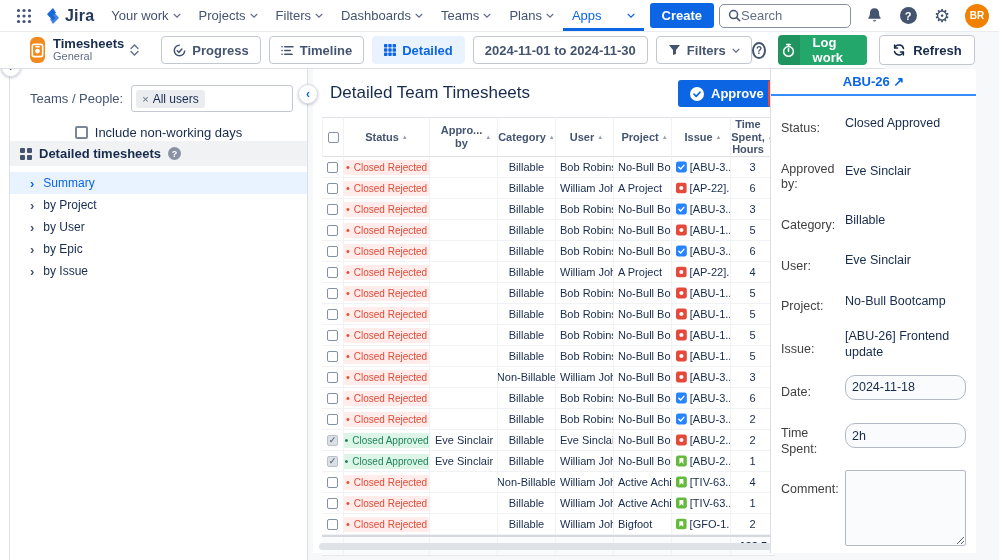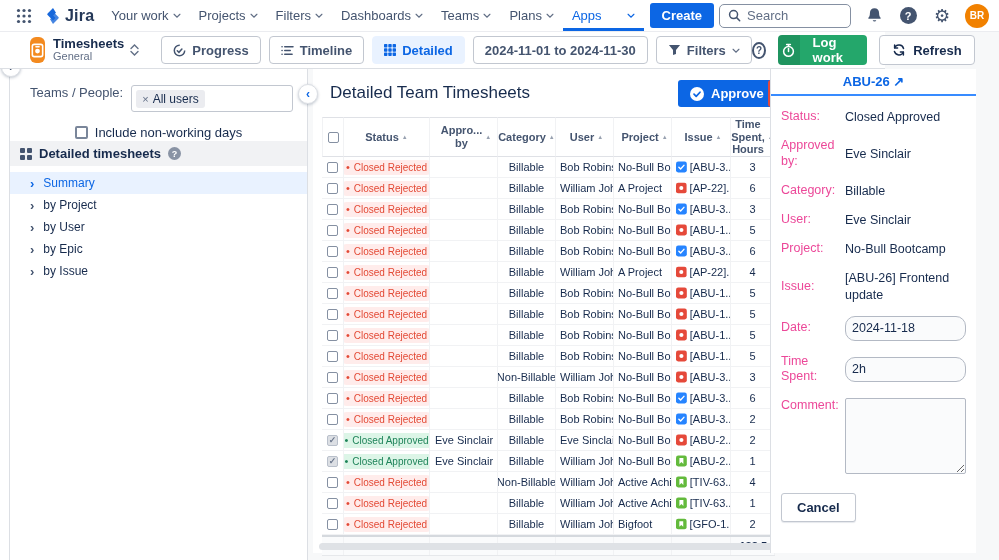--- a/index.html
+++ b/index.html
@@ -13,21 +13,21 @@
   .logo { display:flex; align-items:center; gap:3px; padding:0 8px 0 2px; }
   .logo-text { font-size:16px; font-weight:700; color:#253858; letter-spacing:.2px; }
   .tn-menu { display:flex; align-items:stretch; }
   .tn-item { display:flex; align-items:center; gap:4px; padding:0 9px; font-size:13px; font-weight:500;
     color:#44546F; border-bottom:3px solid transparent; border-top:3px solid transparent; cursor:pointer; }
   .tn-item.active { color:#0C66E4; border-bottom-color:#0C66E4;gap:25px; }
   .tn-item.active svg path { stroke:#0C66E4; }
   .create-btn { align-self:center; margin-left:6px; background:#0C66E4; color:#fff; font-size:13px; font-weight:600;
     border:none; border-radius:3px; padding:5px 12px; cursor:pointer; }
   .tn-right { margin-left:auto; display:flex; align-items:center; gap:12px; }
-  .searchbox { display:flex; align-items:center; gap:6px; width:132px; height:24px; border:1px solid #8590A2;
+  .searchbox { display:flex; align-items:center; width:132px; height:24px; border:1px solid #8590A2;
     border-radius:5px; padding:0 8px; background:#fff; }
   .searchbox input { border:none; outline:none; width:90px; font-size:13px; color:#172B4D; background:transparent; }
   .searchbox input::placeholder { color:#626F86; }
   .tn-icon { display:flex; align-items:center; justify-content:center; width:22px; height:22px; cursor:pointer; }
   .help-circle { width:17px; height:17px; border-radius:50%; background:#44546F; color:#fff; font-size:11px;
     font-weight:700; display:flex; align-items:center; justify-content:center; }
   .gear { font-size:18px; color:#44546F; line-height:1; }
   .avatar { width:24px; height:24px; border-radius:50%; background:#F18100; color:#fff; font-size:10px;
     font-weight:700; display:flex; align-items:center; justify-content:center; cursor:pointer; }
 
@@ -60,21 +60,21 @@
   .rail-expand { position:absolute; left:1px; top:57px; width:20px; height:20px; border-radius:50%; background:#fff;
     border:1px solid #DCDFE4; box-shadow:0 1px 3px rgba(9,30,66,.25); color:#44546F; font-size:11px; font-weight:700;
     display:flex; align-items:center; justify-content:center; cursor:pointer; z-index:7; }
 
   
   .sidebar { position:absolute; left:10px; top:69px; width:298px; height:491px; background:#fff;
     border-right:1px solid #DCDFE4; z-index:4; }
   .sb-collapse { position:absolute; left:298px; top:84px; width:20px; height:20px; border-radius:50%; background:#fff;
     border:1px solid #DCDFE4; box-shadow:0 1px 3px rgba(9,30,66,.25); color:#0C66E4; font-size:12px; font-weight:700;
     display:flex; align-items:center; justify-content:center; cursor:pointer; z-index:6; }
-  .teams-row { display:flex; gap:8px; padding:16px 14px 0 20px; }
+  .teams-row { display:flex; align-items:center; gap:8px; padding:16px 14px 0 20px; }
   .teams-label { font-size:13px; color:#44546F; white-space:nowrap; }
   .teams-input { flex:1; height:27px; border:1px solid #C2C7D0; border-radius:3px; background:#fff;
     display:flex; align-items:center; padding:0 4px; cursor:text; }
   .tag { display:flex; align-items:center; gap:4px; background:#EBECF0; border-radius:3px; padding:2px 6px;
     font-size:12px; color:#172B4D; }
   .tag-x { color:#626F86; font-size:11px; cursor:pointer; }
   .nwd-row { display:flex; align-items:center; justify-content:center; gap:7px; margin-top:13px; }
   .cbx { width:13px; height:13px; border:2px solid #7A869A; border-radius:2px; background:#fff; cursor:pointer; }
   .nwd-label { font-size:13px; color:#172B4D; }
   .sb-tabs { display:flex; margin-top:13px; border-bottom:2px solid #EBECF0; }
@@ -136,21 +136,21 @@
   .hscroll { position:absolute; left:6px; bottom:3px; width:460px; height:7px; border-radius:4px; background:#DFE2E6; cursor:pointer; }
 
   
   .panel { position:absolute; left:770px; top:69px; width:206px; height:484px; background:#fff;
     border-left:1px solid #DCDFE4; z-index:10; }
   .panel-head { height:27px; display:flex; align-items:center; justify-content:center; border-bottom:2px solid #388BFF; }
   .panel-link { color:#0C66E4; font-size:13px; font-weight:600; cursor:pointer; text-decoration:none; }
   .panel-fields { padding:13px 10px 0 10px; }
   .pf-row { display:flex; margin-bottom:13px; align-items:center; }
   .pf-row.top { align-items:flex-start; }
-  .pf-label { width:64px; min-width:64px; font-size:12.5px; color:#ec4899; line-height:1.25; }
+  .pf-label { width:64px; min-width:64px; font-size:12.5px; color:#404040; line-height:1.25;margin-top:12px; }
   .pf-value { font-size:12.5px; color:#172B4D; line-height:1.3; }
   .pf-input { flex:1; height:25px; border:1px solid #B3B9C4; border-radius:10px; background:#FAFBFC;
     font-size:12.5px; color:#172B4D; padding:0 6px; outline:none; min-width:0; }
   .pf-textarea { flex:1; height:76px; border:1px solid #B3B9C4; border-radius:2px; background:#FAFBFC;
     font-size:12.5px; color:#172B4D; padding:4px 6px; outline:none; resize:both; min-width:0; max-width:128px; }
   .cancel-btn { margin:6px 0 0 10px; background:#fff; border:1px solid #C2C7D0; border-radius:3px; padding:6px 15px;
     font-size:13px; font-weight:600; color:#172B4D; cursor:pointer; box-shadow:0 1px 1px rgba(9,30,66,.1); }
 </style>
 </head>
 <body>

